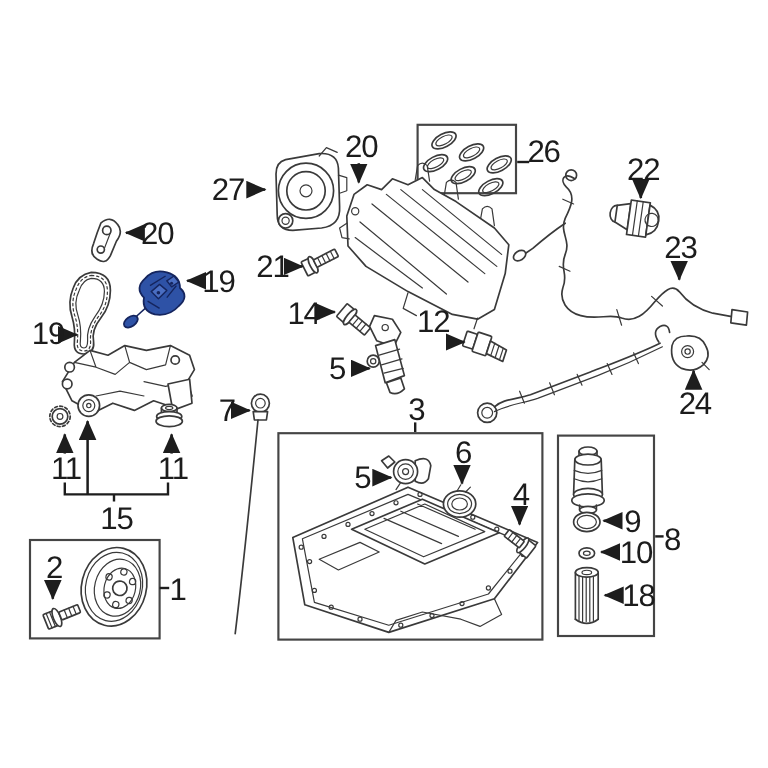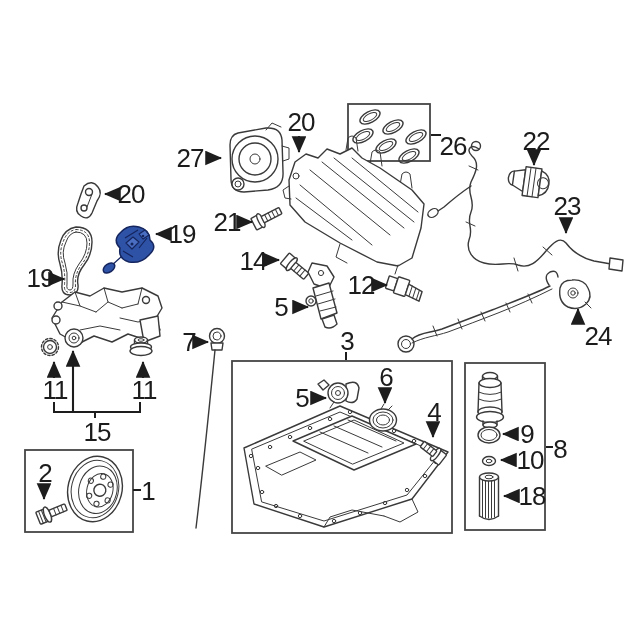--- a/index.html
+++ b/index.html
@@ -353,30 +353,30 @@
   <div class="callout" style="left:45px;top:473px">2</div>
   <div class="callout" style="left:347px;top:341px">3</div>
   <div class="callout" style="left:434px;top:412px">4</div>
   <div class="callout" style="left:302px;top:398px">5</div>
   <div class="callout" style="left:386px;top:377px">6</div>
   <div class="callout" style="left:189px;top:342px">7</div>
   <div class="callout" style="left:560px;top:449px">8</div>
   <div class="callout" style="left:527px;top:434px">9</div>
   <div class="callout" style="left:530px;top:460px">10</div>
   <div class="callout" style="left:532px;top:496px">18</div>
-  <div class="callout" style="left:361px;top:285px">12</div>
+  <div class="callout" style="left:361px;top:268px">12</div>
   <div class="callout" style="left:281px;top:307px">5</div>
   <div class="callout" style="left:253px;top:261px">14</div>
   <div class="callout" style="left:97px;top:432px">15</div>
   <div class="callout" style="left:144px;top:390px">11</div>
   <div class="callout" style="left:55px;top:390px">11</div>
   <div class="callout" style="left:40px;top:278px">19</div>
   <div class="callout" style="left:182px;top:234px">19</div>
   <div class="callout" style="left:131px;top:194px">20</div>
   <div class="callout" style="left:227px;top:222px">21</div>
   <div class="callout" style="left:536px;top:141px">22</div>
   <div class="callout" style="left:567px;top:206px">23</div>
-  <div class="callout" style="left:598px;top:336px">24</div>
+  <div class="callout" style="left:579px;top:336px">24</div>
   <div class="callout" style="left:301px;top:122px">20</div>
-  <div class="callout" style="left:453px;top:146px">26</div>
+  <div class="callout" style="left:453px;top:126px">26</div>
   <div class="callout" style="left:190px;top:158px">27</div>
 
 </div>
 
 </body></html>

